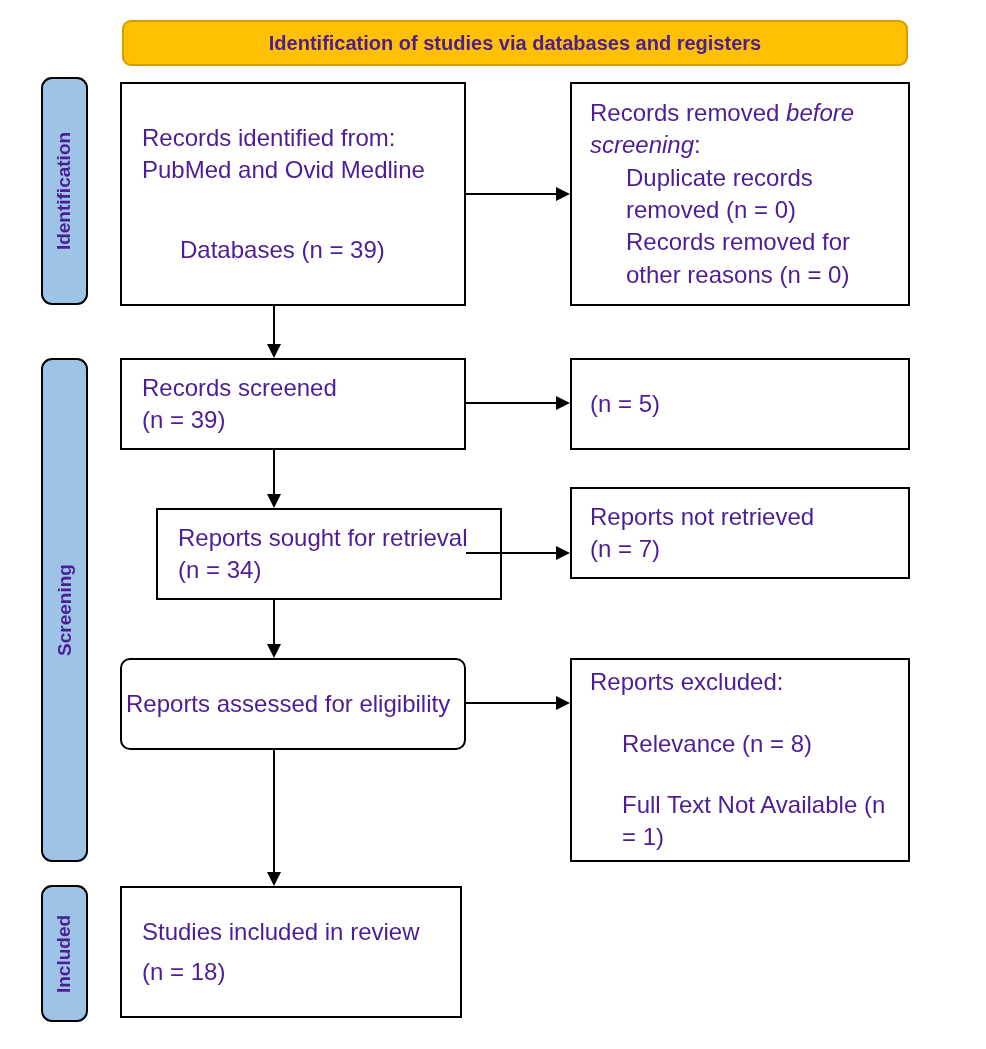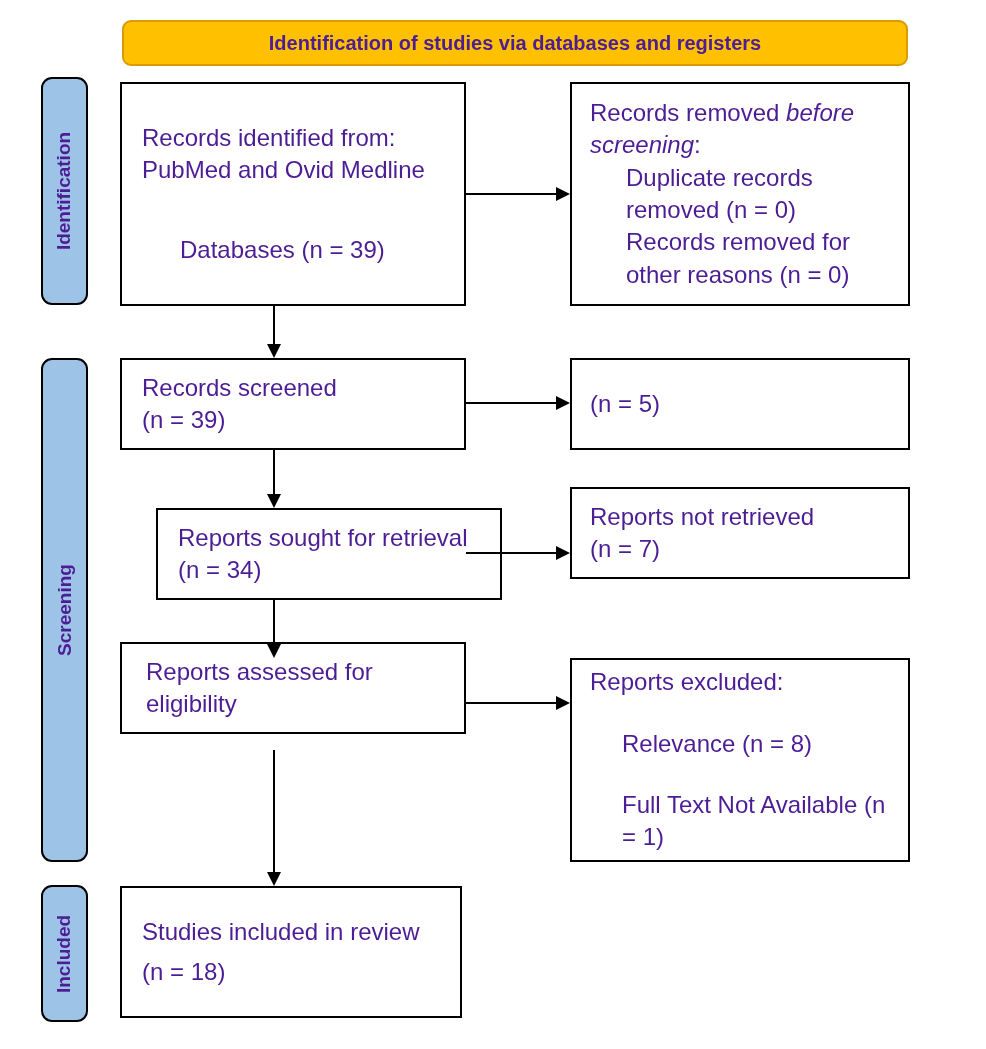--- a/index.html
+++ b/index.html
@@ -60,21 +60,21 @@
   #box-identified        { left: 120px; top: 82px;  width: 346px; height: 224px; padding: 0 36px 0 20px; }
   #box-identified .indent { padding-left: 38px; margin-top: 47px; }
 
   #box-removed           { left: 570px; top: 82px;  width: 340px; height: 224px; padding: 0 16px 0 18px; }
   #box-removed .item     { padding-left: 36px; padding-right: 8px; }
 
   #box-screened          { left: 120px; top: 358px; width: 346px; height: 92px;  padding-left: 20px; }
   #box-records-excluded  { left: 570px; top: 358px; width: 340px; height: 92px;  padding-left: 18px; }
   #box-sought            { left: 120px; top: 508px; width: 346px; height: 92px;  padding-left: 20px; margin-left: 36px; }
   #box-not-retrieved     { left: 570px; top: 487px; width: 340px; height: 92px;  padding-left: 18px; }
-  #box-assessed          { left: 120px; top: 642px; width: 346px; height: 92px;  padding-left: 24px; }
+  #box-assessed          { left: 120px; top: 658px; width: 346px; height: 92px;  padding-left: 4px; border-radius: 10px; }
 
   #box-reports-excluded  { left: 570px; top: 658px; width: 340px; height: 204px; padding: 0 6px 0 18px; gap: 29px; }
   #box-reports-excluded .item { padding-left: 32px; }
 
   #box-included          { left: 120px; top: 886px; width: 342px; height: 132px; padding-left: 20px; gap: 8px; }
 
   
   .arrows {
     position: absolute; left: 0; top: 0;
     width: 986px; height: 1049px;

